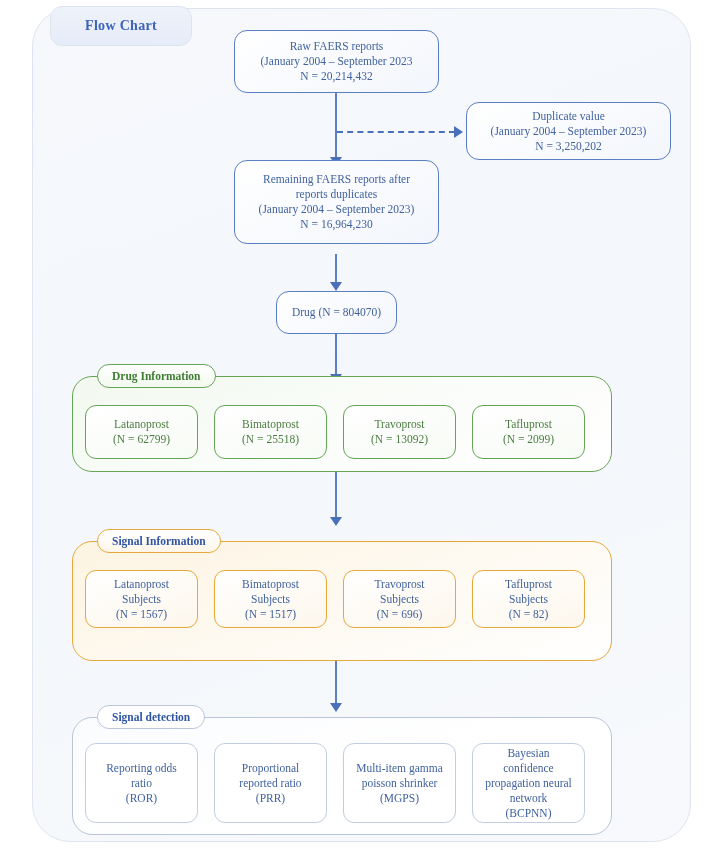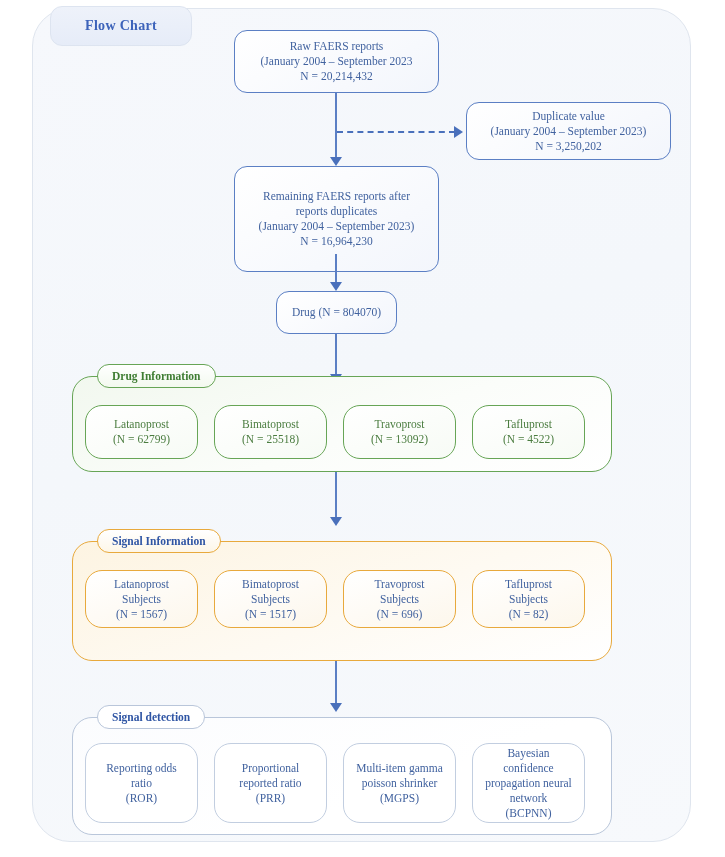--- a/index.html
+++ b/index.html
@@ -125,21 +125,21 @@
   .section-tab.green { border-color: #67a556; background: linear-gradient(180deg,#ffffff 0%, #f3f9ef 100%); }
   .section-tab.green .label { color: #3f7d33; }
   .section-tab.orange { border-color: #e8a93c; background: linear-gradient(180deg,#ffffff 0%, #fdf6e8 100%); }
   .section-tab.orange .label { color: #2f55a4; }
   .section-tab.grey { border-color: #b9c6da; background: #ffffff; }
   .section-tab.grey .label { color: #2f55a4; }
 
   
   .card {
     position: absolute;
-    border-radius: 17px;
+    border-radius: 11px;
     border-width: 1.4px;
     border-style: solid;
     display: flex; flex-direction: column;
     align-items: center; justify-content: center;
     font-size: 11.5px;
     line-height: 15px;
     text-align: center;
     padding: 18px 4px;
   }
   .card .ln { display: block; white-space: nowrap; }
@@ -181,21 +181,21 @@
 
   <div class="dashline" style="left:337px; top:131px; width:118px;"></div>
   <div class="arrowhead-right" style="left:454px; top:126px;"></div>
 
   <div class="flowbox" style="left:466px; top:102px; width:205px; height:58px;">
     <span class="ln">Duplicate value</span>
     <span class="ln">(January 2004 – September 2023)</span>
     <span class="ln">N = 3,250,202</span>
   </div>
 
-  <div class="flowbox" style="left:234px; top:166px; width:205px; height:106px;">
+  <div class="flowbox" style="left:234px; top:160px; width:205px; height:84px;">
     <span class="ln">Remaining FAERS reports after</span>
     <span class="ln">reports duplicates</span>
     <span class="ln">(January 2004 – September 2023)</span>
     <span class="ln">N = 16,964,230</span>
   </div>
 
   <div class="vline" style="left:335px; top:254px; height:31px;"></div>
   <div class="arrowhead" style="left:330px; top:282px;"></div>
 
   <div class="flowbox" style="left:276px; top:291px; width:121px; height:43px;">
@@ -217,21 +217,21 @@
   <div class="card green" style="left:214px; top:405px; width:113px; height:54px;">
     <span class="ln">Bimatoprost</span>
     <span class="ln">(N = 25518)</span>
   </div>
   <div class="card green" style="left:343px; top:405px; width:113px; height:54px;">
     <span class="ln">Travoprost</span>
     <span class="ln">(N = 13092)</span>
   </div>
   <div class="card green" style="left:472px; top:405px; width:113px; height:54px;">
     <span class="ln">Tafluprost</span>
-    <span class="ln">(N = 4522)</span>
+    <span class="ln">(N = 2099)</span>
   </div>
 
   <div class="vline" style="left:335px; top:472px; height:48px;"></div>
   <div class="arrowhead" style="left:330px; top:517px;"></div>
 
   <div class="section orange" style="left:72px; top:541px; width:540px; height:120px;"></div>
   <div class="section-tab orange" style="left:97px; top:529px;">
     <span class="label">Signal Information</span>
   </div>
 

